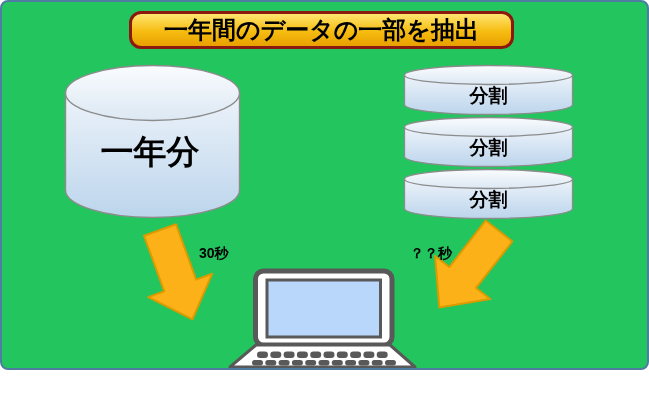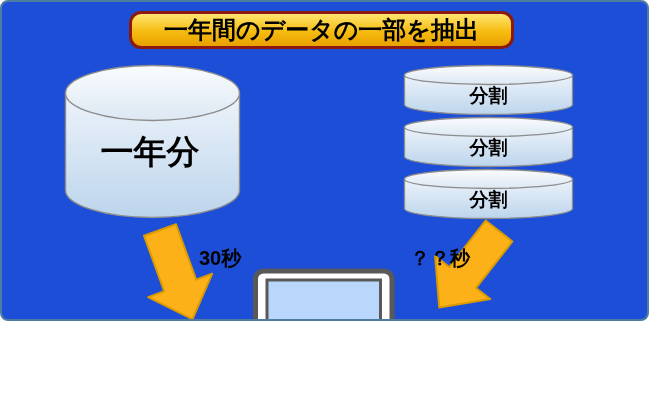--- a/index.html
+++ b/index.html
@@ -1,19 +1,19 @@
 <!DOCTYPE html>
 <html><head>
 <meta charset="utf-8">
 <style>
   html,body{margin:0;padding:0;background:#fff;}
   #canvas{
     position:relative;
-    width:649px;height:321px;
-    background:#1d4ed8;
+    width:649px;height:370px;
+    background:#22c55e;
     border:2px solid #4F7CA1;
     border-radius:8px;
     box-sizing:border-box;
     overflow:hidden;
     font-family:"Liberation Sans", sans-serif;
   }
   .abs{position:absolute;}
   
   #banner{
     left:127px;top:9px;width:385px;height:38px;
@@ -31,21 +31,21 @@
   #cyl-left{left:62px;top:62px;}
   .mini-cyl{left:401px;}
   .mini-cyl.pos1{top:62px;}
   .mini-cyl.pos2{top:114px;}
   .mini-cyl.pos3{top:166px;}
   svg text{font-family:"Liberation Sans", sans-serif;font-weight:bold;fill:#000;}
   
   #arrow-left{left:130px;top:215px;}
   #arrow-right{left:405px;top:213px;}
   .arrow-label{
-    font-size:20px;font-weight:bold;color:#000;white-space:nowrap;
+    font-size:14px;font-weight:bold;color:#000;white-space:nowrap;
   }
   #label-30s{left:197px;top:243px;}
   #label-qqs{left:408px;top:243px;}
   
   #laptop{left:222px;top:265px;}
 </style>
 </head>
 <body>
 
 <div id="canvas">

